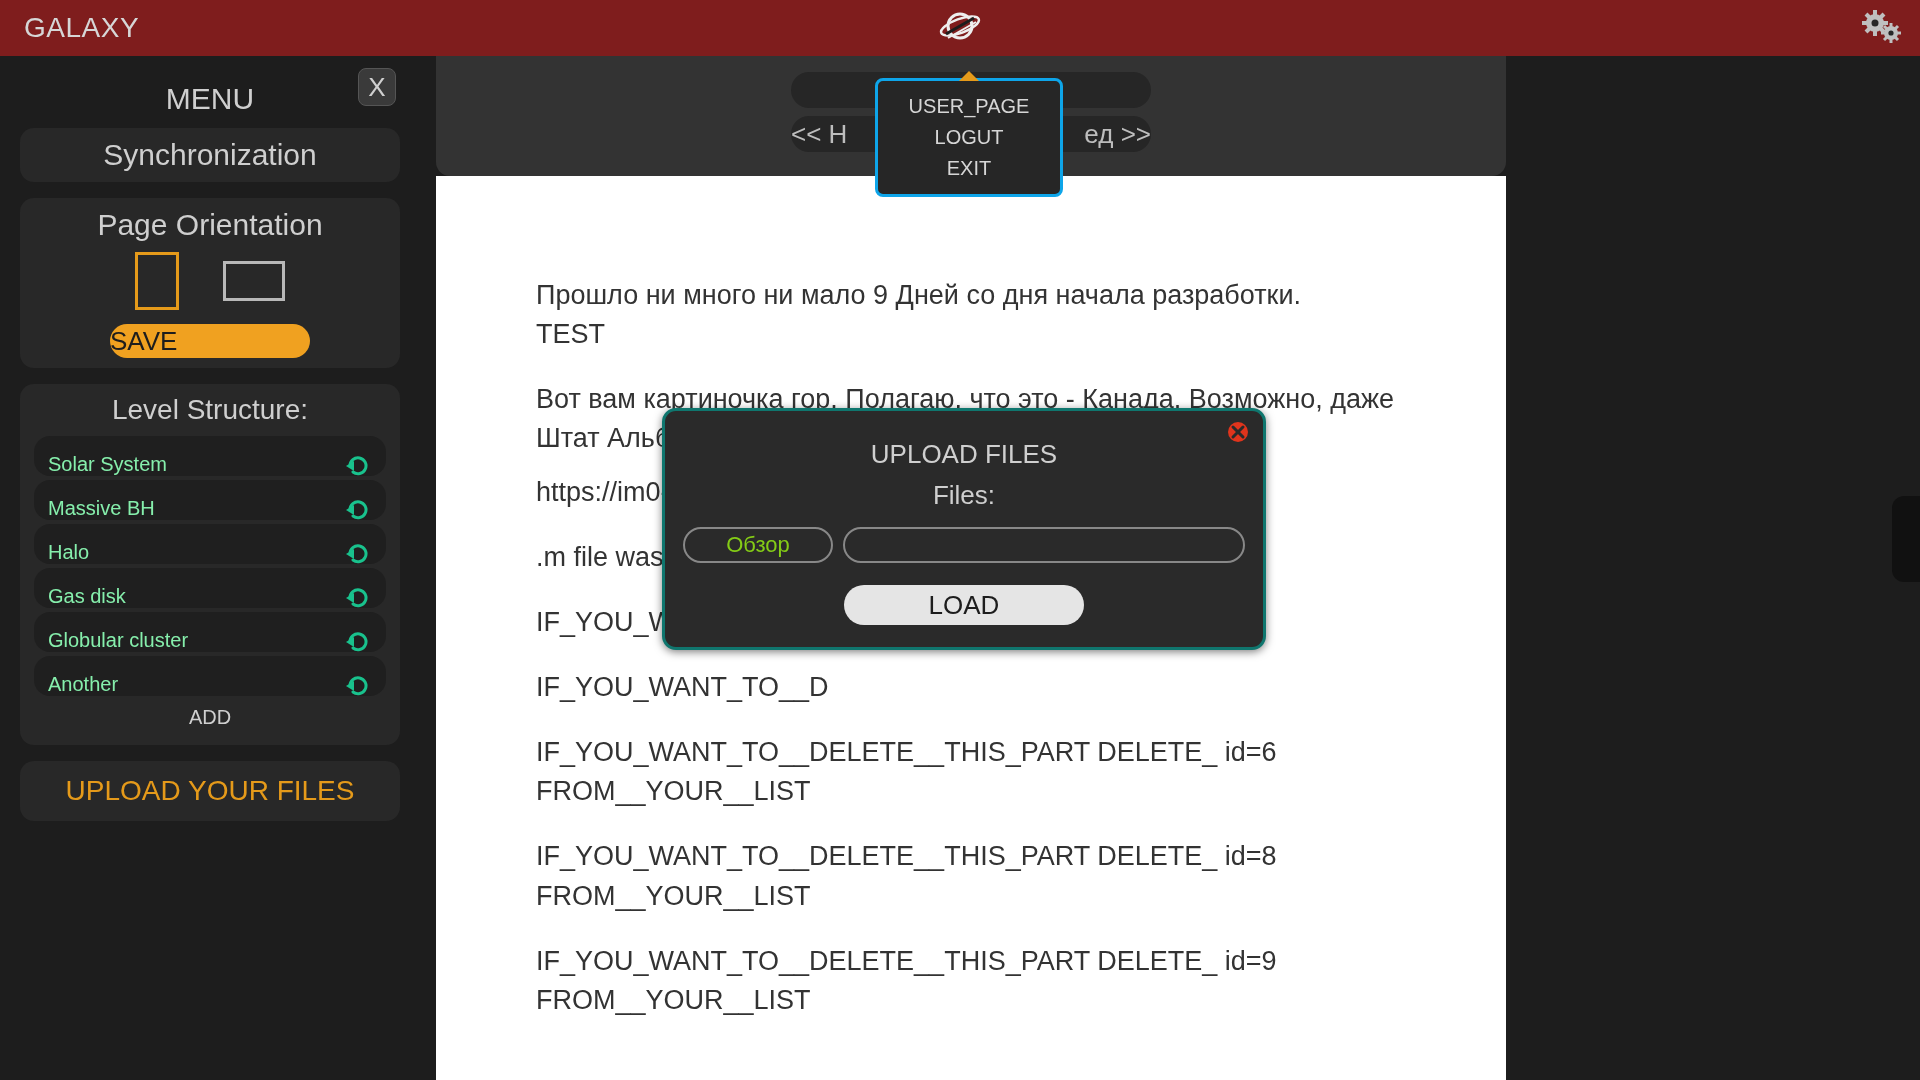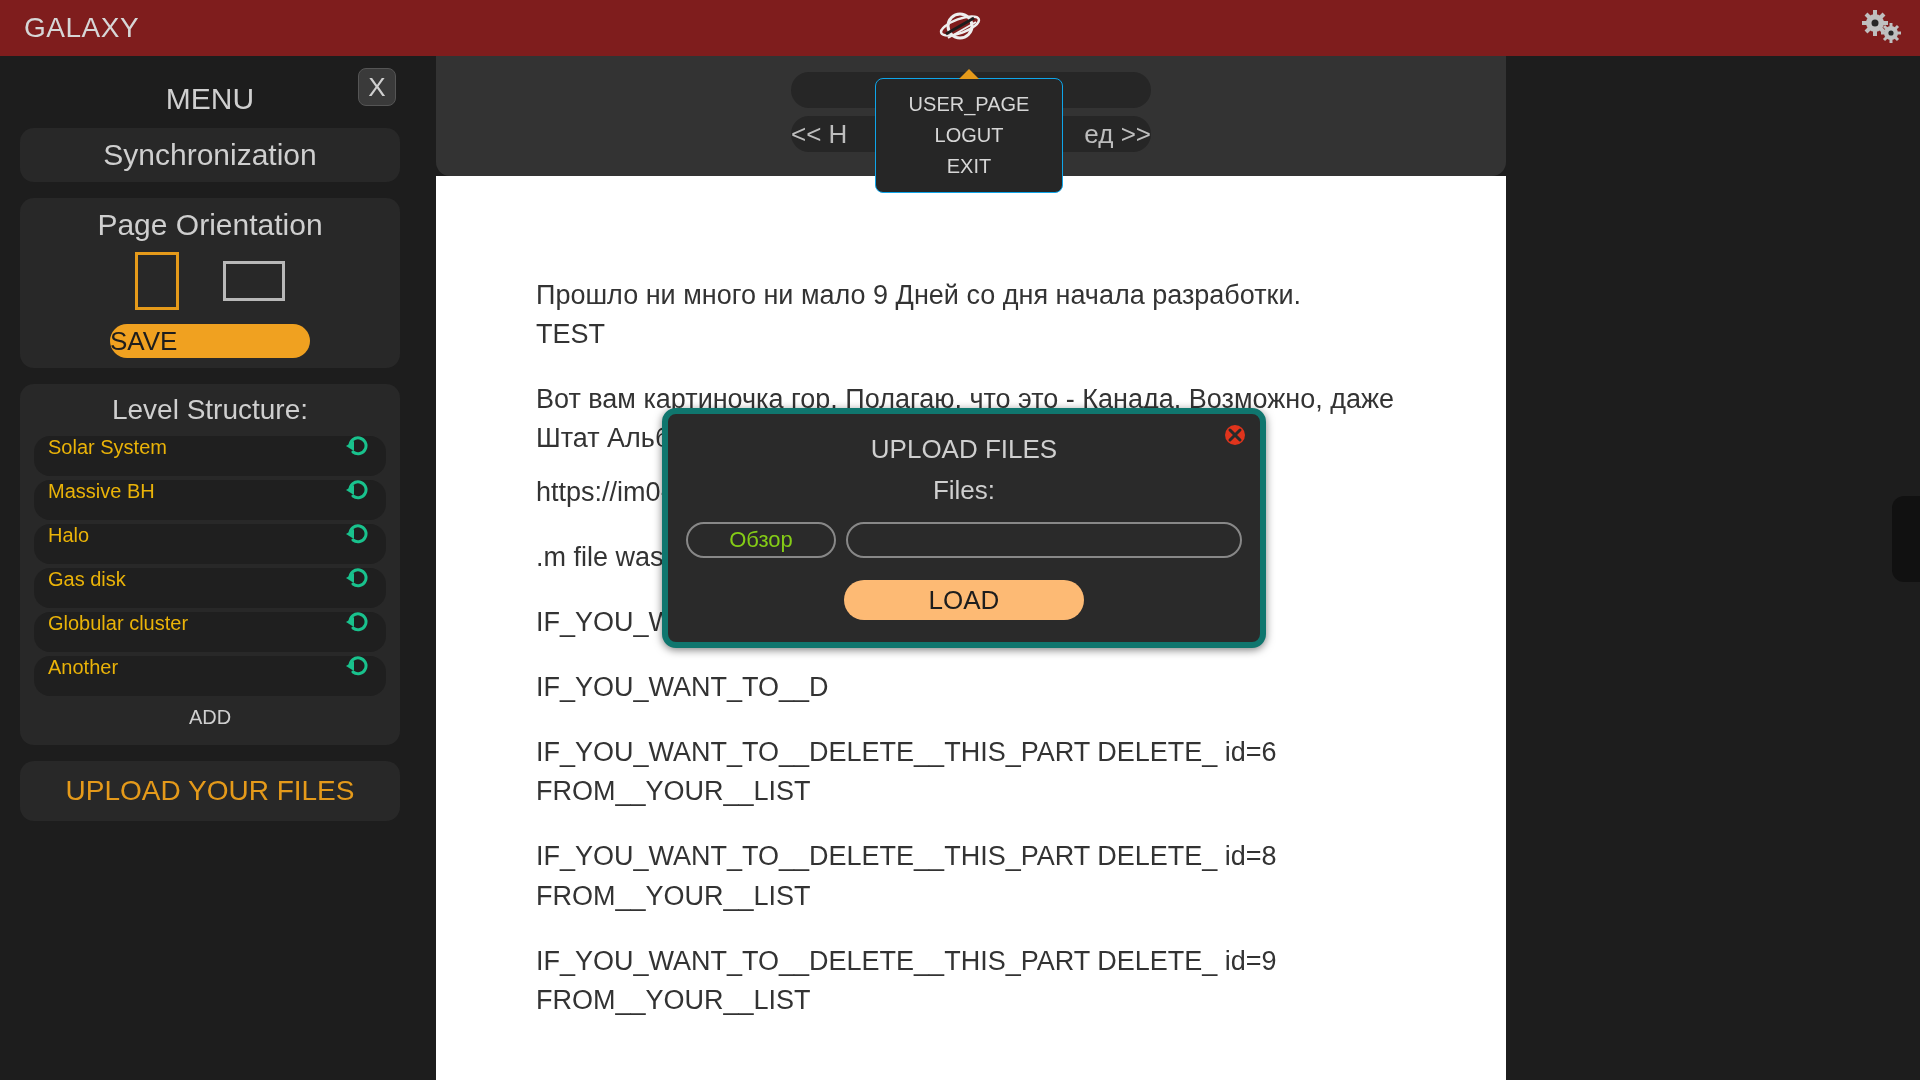--- a/index.html
+++ b/index.html
@@ -96,24 +96,24 @@
     border-radius: 17px;
     font-size: 26px; line-height: 34px; text-align: left;
     cursor: pointer; border: none;
   }
 
   .ls-title { text-align: center; font-size: 28px; color: #cfcfcf; margin-bottom: 10px; }
   .ls-item {
     background: #1f1f1f;
     border-radius: 16px;
     height: 40px;
-    display: flex; align-items: flex-start; justify-content: space-between;
+    display: flex; align-items: flex-end; justify-content: space-between;
     padding: 0 14px;
     margin-bottom: 4px;
-    font-size: 20px; color: #eab308;
+    font-size: 20px; color: #86efac;
     cursor: pointer;
   }
   .ls-add {
     text-align: center; font-size: 20px; color: #cfcfcf;
     padding: 6px 0; cursor: pointer;
   }
   .reload-icon svg { display: block; }
 
   .upload-btn {
     text-align: center;
@@ -140,21 +140,21 @@
     white-space: pre-line;
   }
   .page p.tight { margin-bottom: 14px; }
 
   
   .user-menu {
     position: absolute;
     left: 875px; top: 78px;
     width: 188px;
     background: #262626;
-    border: 1px solid #0ea5e9;
+    border: 3px solid #0ea5e9;
     border-radius: 8px;
     padding: 10px 0;
     text-align: center;
     z-index: 30;
   }
   .user-menu::before {
     content: "";
     position: absolute; top: -10px; left: 50%; transform: translateX(-50%);
     border-left: 10px solid transparent;
     border-right: 10px solid transparent;
@@ -164,23 +164,23 @@
     font-size: 20px; color: #d6d6d6;
     padding: 4px 0; cursor: pointer;
   }
 
   
   .modal {
     position: absolute;
     left: 662px; top: 408px;
     width: 604px;
     background: #2a2a2a;
-    border: 6px solid #0f766e;
+    border: 3px solid #0f766e;
     border-radius: 14px;
-    padding: 20px 18px 22px 18px;
+    padding: 28px 18px 22px 18px;
     z-index: 40;
     box-shadow: 0 2px 8px rgba(0,0,0,.5);
   }
   .modal-close {
     position: absolute; right: 14px; top: 10px;
     cursor: pointer;
   }
   .modal-title {
     text-align: center; font-size: 26px; color: #cfcfcf; margin-bottom: 10px;
   }
@@ -203,21 +203,21 @@
     flex: 1;
     height: 36px;
     background: transparent;
     border: 2px solid #888;
     border-radius: 18px;
     color: #cfcfcf; font-size: 20px; padding: 0 14px;
   }
   .load-btn {
     display: block; margin: 0 auto;
     width: 240px; height: 40px;
-    background: #fdba74; color: #1d1d1d;
+    background: #e5e5e5; color: #1d1d1d;
     border-radius: 20px; border: none;
     font-size: 26px; cursor: pointer;
   }
 
   
   .edge-tab {
     position: absolute;
     right: 0; top: 496px;
     width: 28px; height: 86px;
     background: #111;

